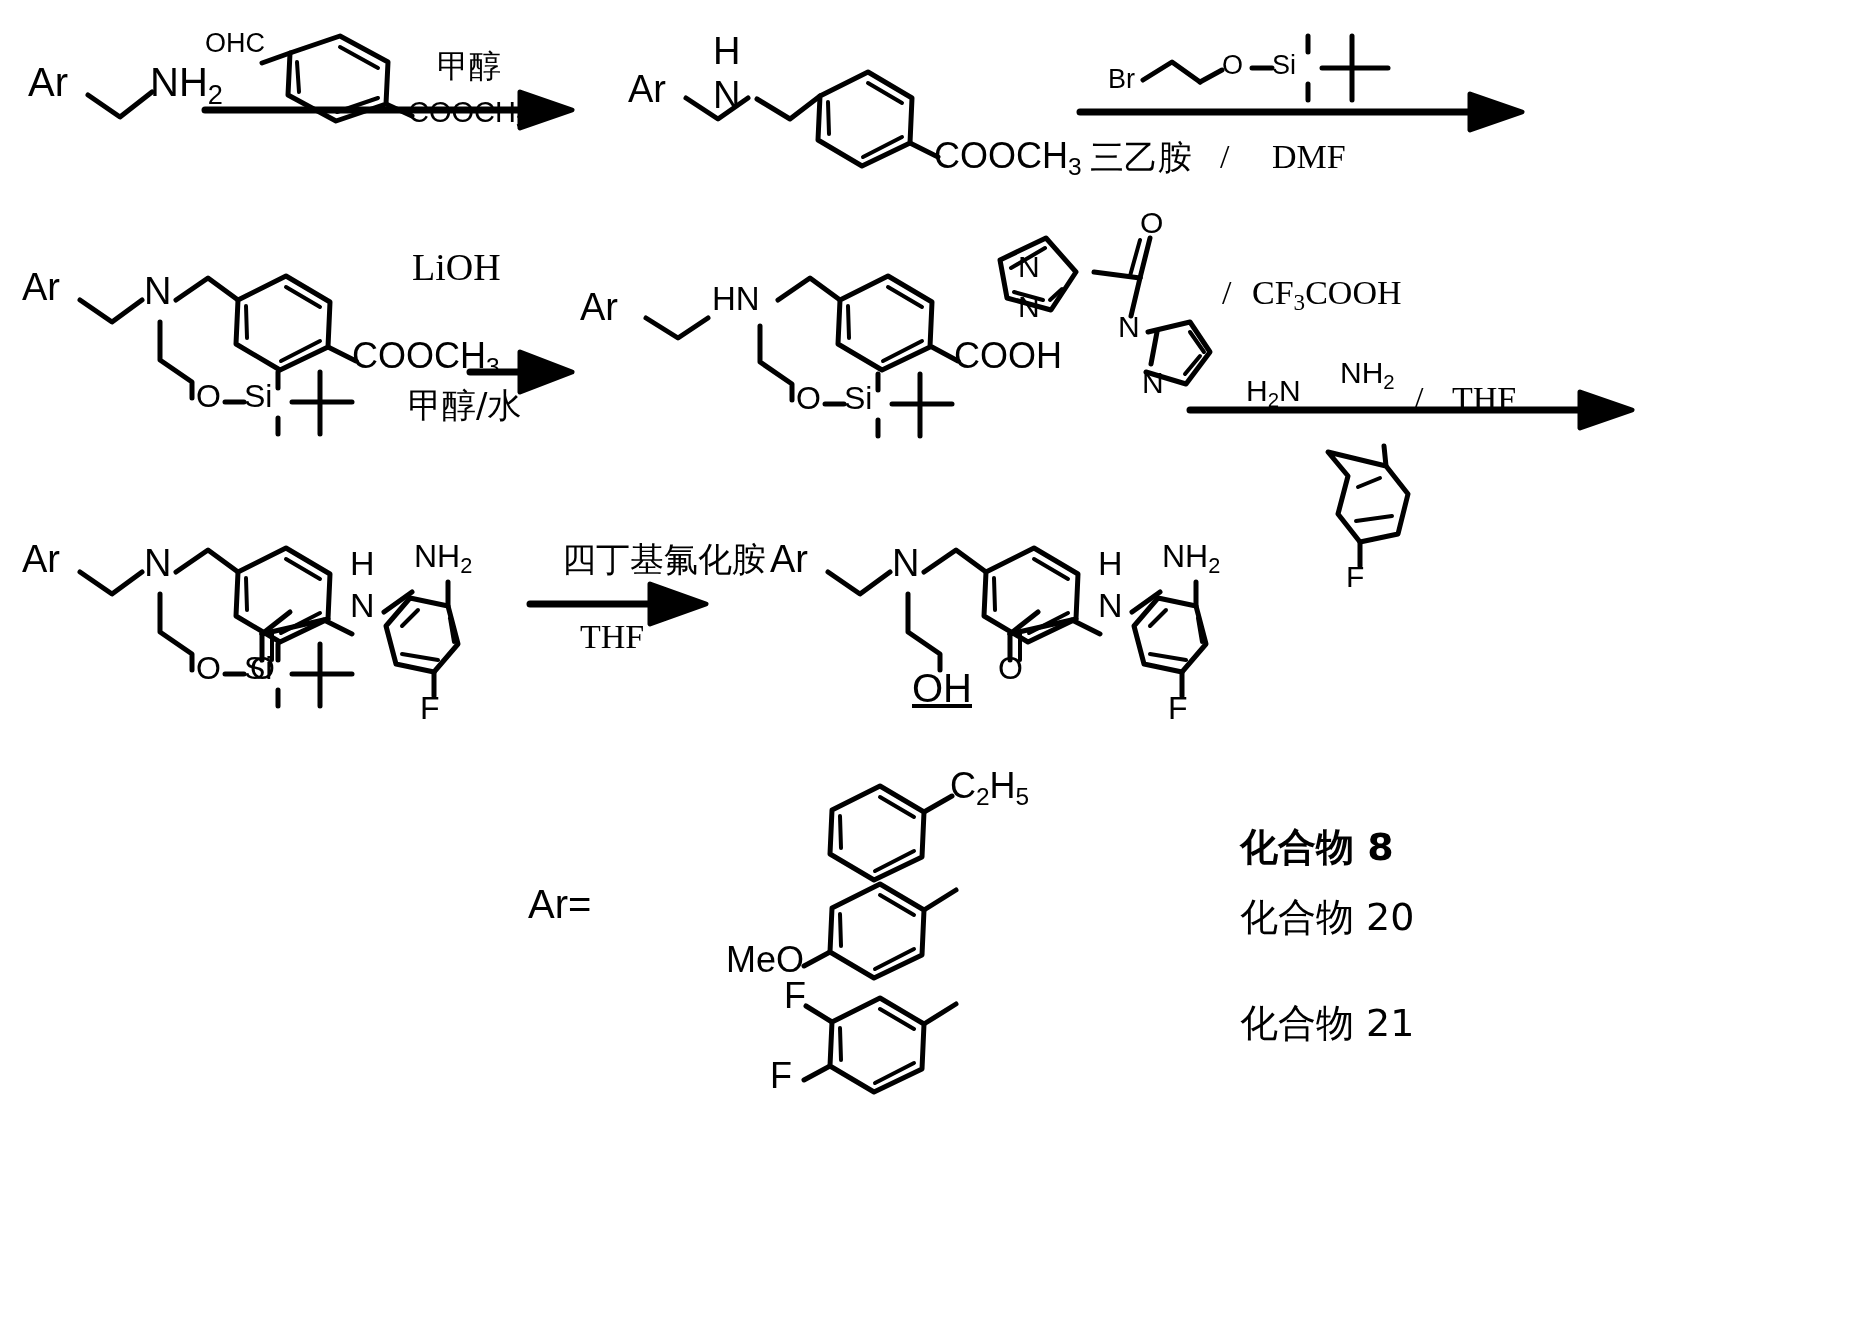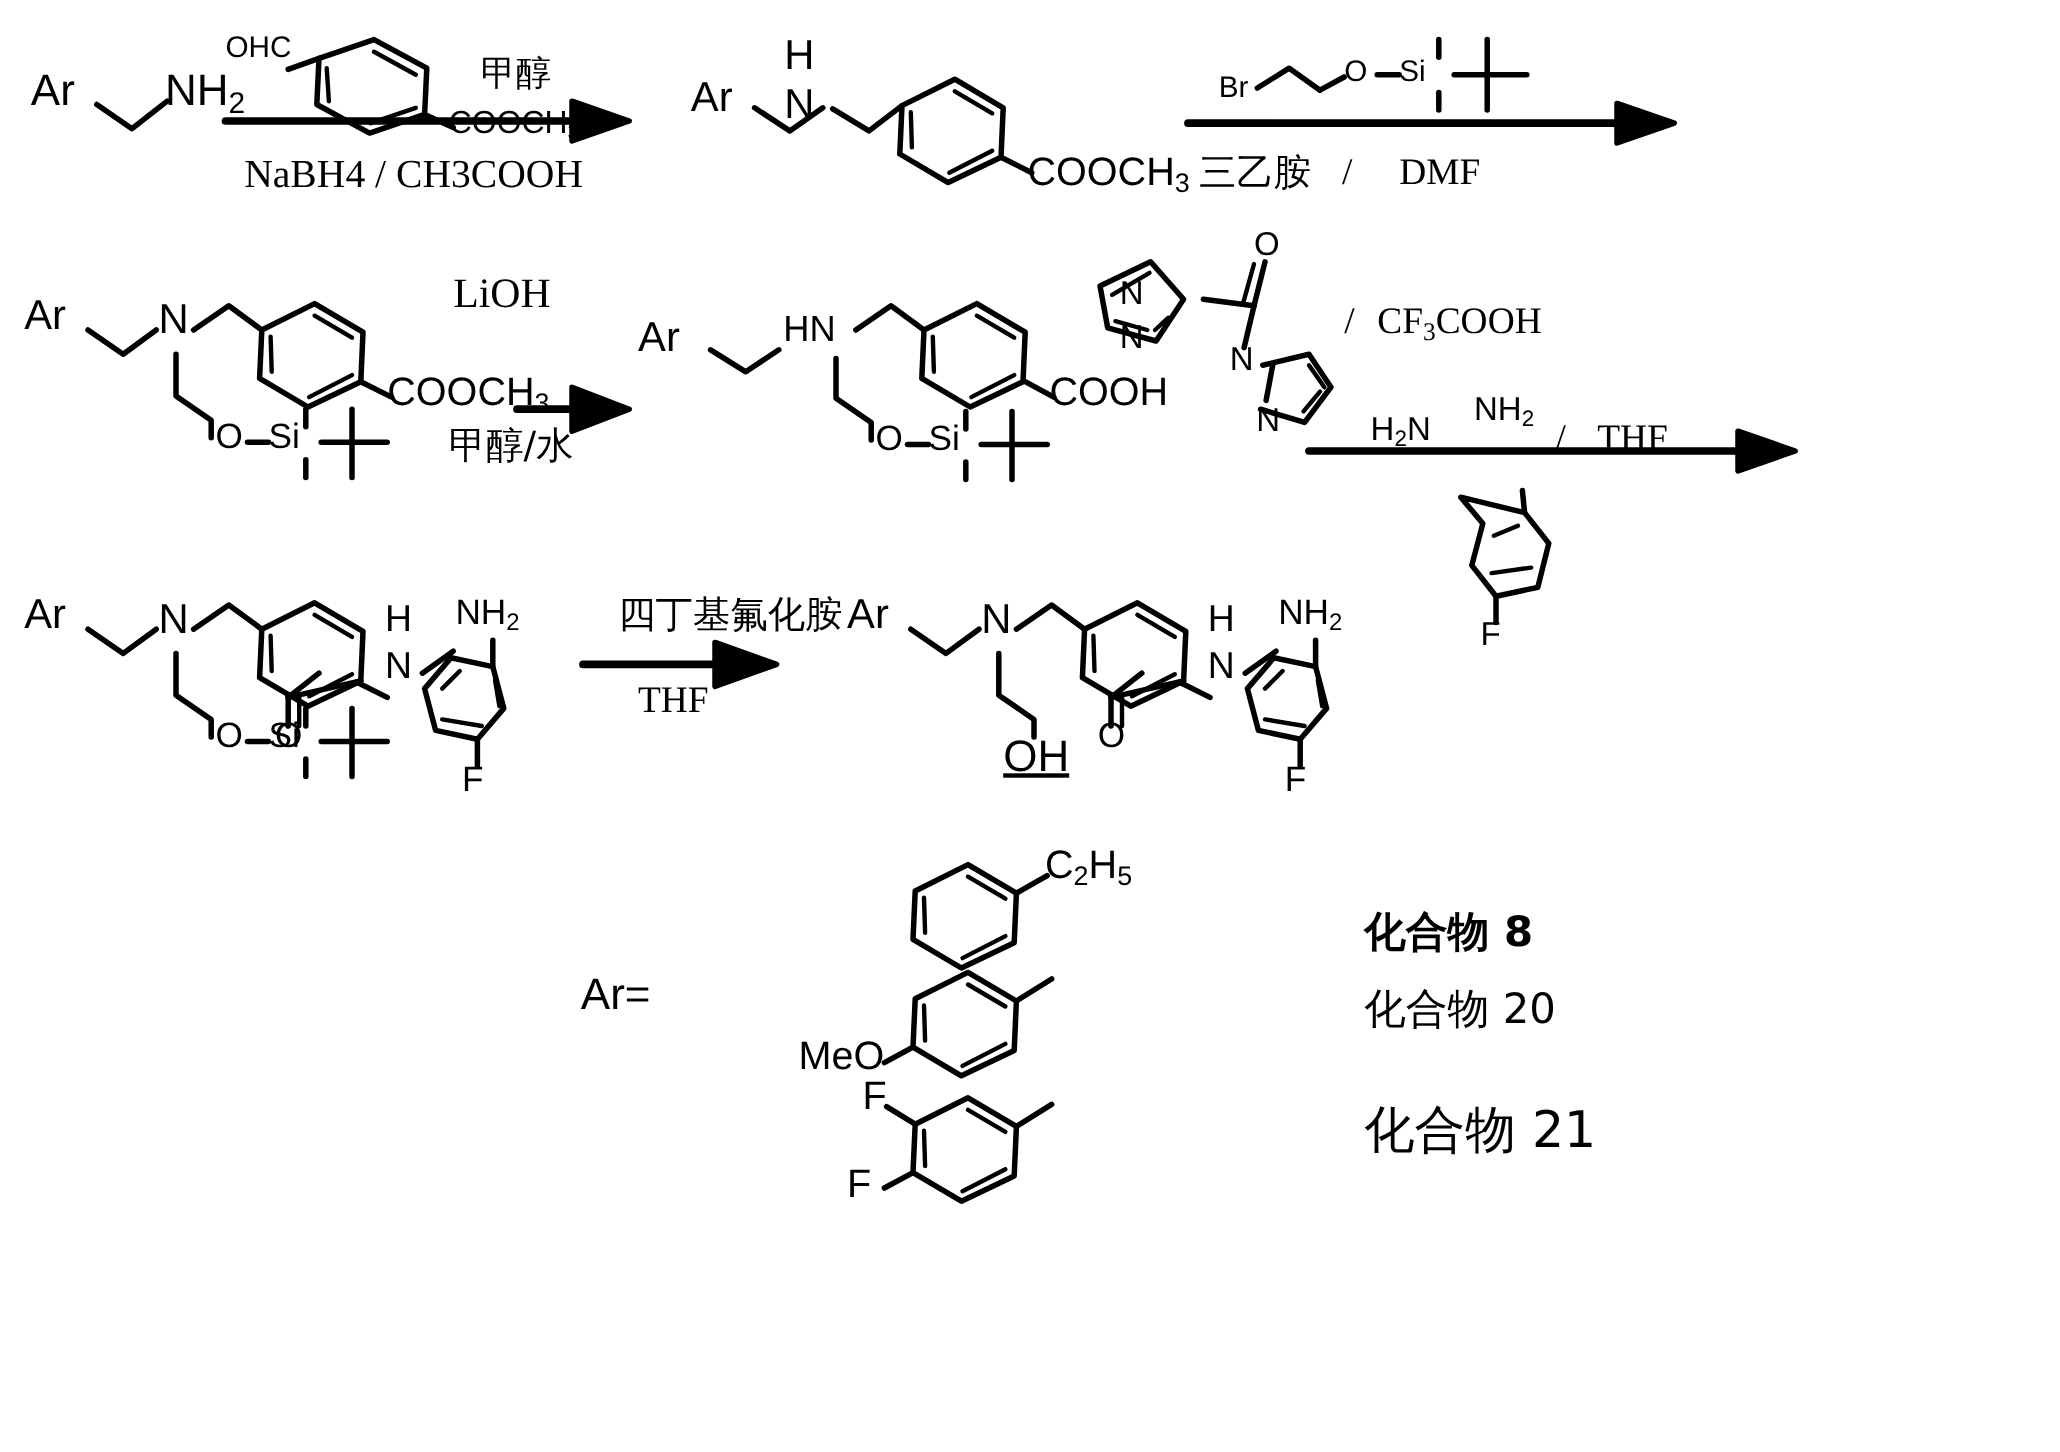--- a/index.html
+++ b/index.html
@@ -224,21 +224,20 @@
     </g>
   </g>
 </svg>
 
 <div class="lbl sans" style="left:28px;top:62px;font-size:40px;">Ar</div>
 <div class="lbl sans" style="left:150px;top:62px;font-size:40px;"><span>NH</span><span class="sub">2</span></div>
 
 <div class="lbl sans" style="left:205px;top:30px;font-size:27px;">OHC</div>
 <div class="lbl sans" style="left:408px;top:98px;font-size:29px;"><span>COOCH</span><span class="sub">3</span><span>/</span></div>
 <div class="lbl cjk" style="left:437px;top:50px;font-size:32px;">甲醇</div>
-<div class="lbl serif" style="left:222px;top:140px;font-size:36px;">NaBH4  /  CH3COOH</div>
 
 <div class="lbl sans" style="left:628px;top:70px;font-size:38px;">Ar</div>
 <div class="lbl sans" style="left:713px;top:32px;font-size:38px;">H</div>
 <div class="lbl sans" style="left:713px;top:76px;font-size:38px;">N</div>
 <div class="lbl sans" style="left:934px;top:138px;font-size:36px;"><span>COOCH</span><span class="sub">3</span></div>
 
 <div class="lbl sans" style="left:1108px;top:66px;font-size:27px;">Br</div>
 <div class="lbl sans" style="left:1222px;top:52px;font-size:27px;">O</div>
 <div class="lbl sans" style="left:1272px;top:52px;font-size:27px;">Si</div>
 <div class="lbl cjk" style="left:1090px;top:140px;font-size:34px;">三乙胺</div>
@@ -299,15 +298,15 @@
 <div class="lbl sans" style="left:528px;top:884px;font-size:40px;">Ar=</div>
 
 <div class="lbl sans" style="left:950px;top:768px;font-size:36px;text-align:right;"><span>C</span><span class="sub">2</span><span>H</span><span class="sub">5</span></div>
 <div class="lbl cjk" style="left:1240px;top:828px;font-size:38px;font-weight:bold;">化合物 8</div>
 
 <div class="lbl sans" style="left:726px;top:942px;font-size:36px;">MeO</div>
 <div class="lbl cjk" style="left:1240px;top:898px;font-size:38px;">化合物 20</div>
 
 <div class="lbl sans" style="left:784px;top:978px;font-size:36px;">F</div>
 <div class="lbl sans" style="left:770px;top:1058px;font-size:36px;">F</div>
-<div class="lbl cjk" style="left:1240px;top:1004px;font-size:46px;text-align:right;">化合物 21</div>
+<div class="lbl cjk" style="left:1240px;top:1004px;font-size:38px;text-align:right;">化合物 21</div>
 
 </div>
 
 </body></html>

